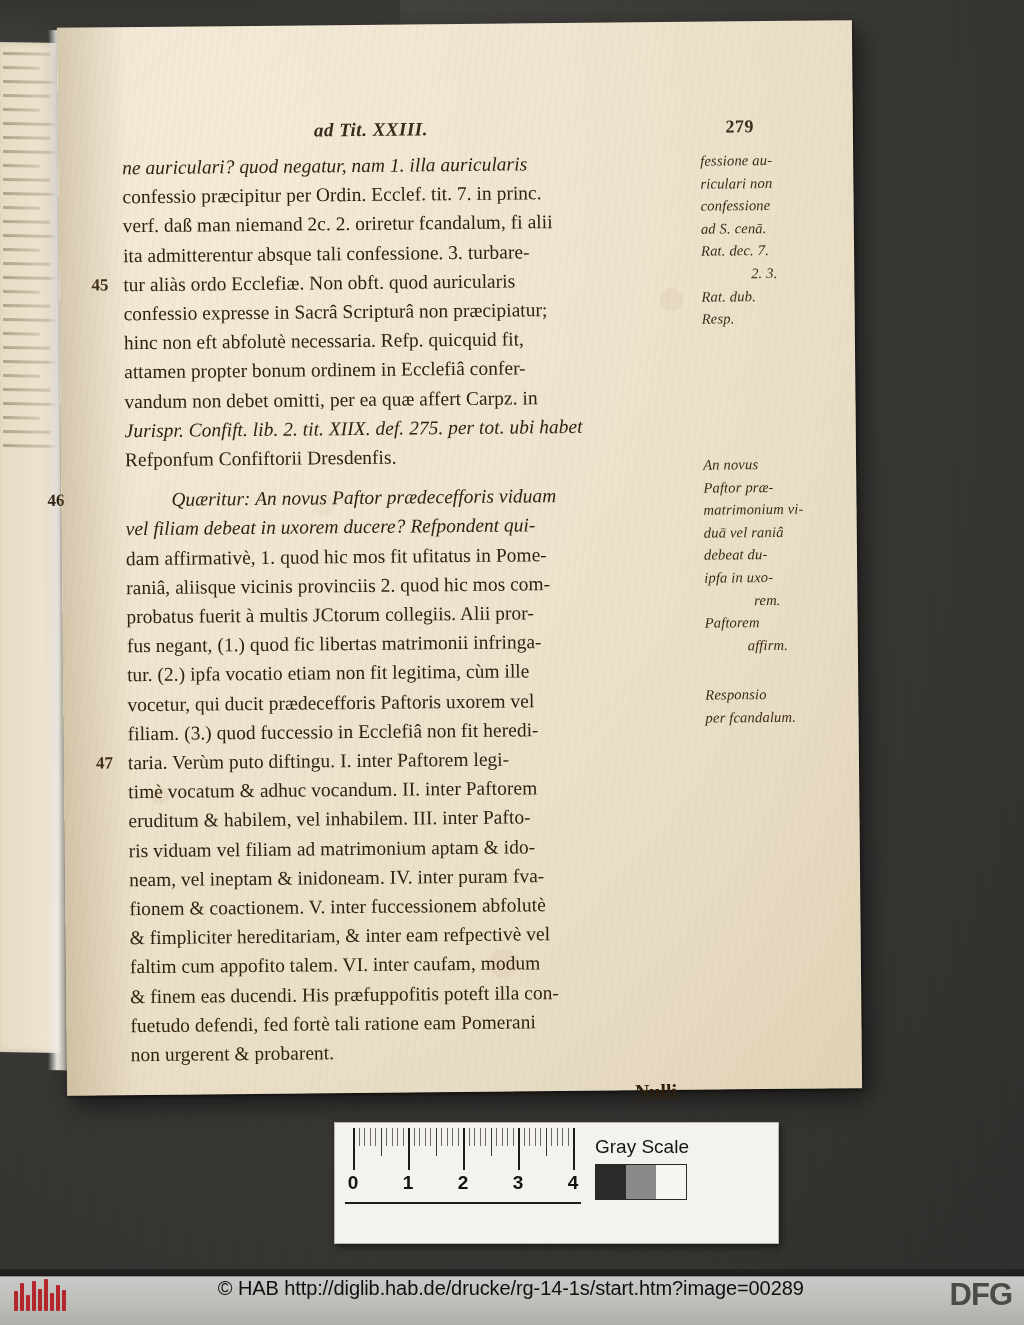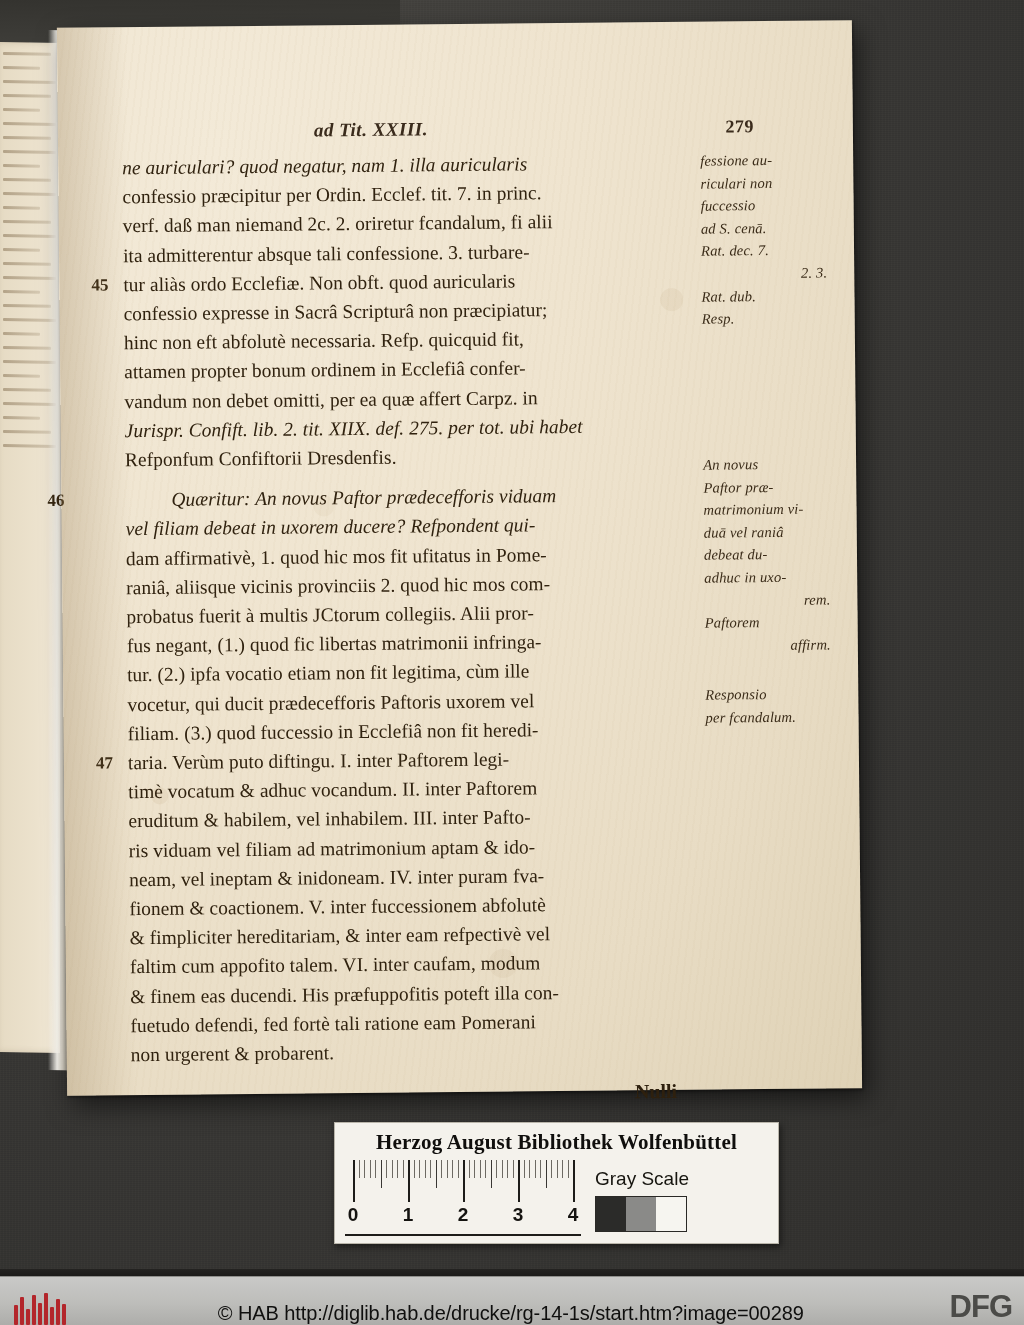--- a/index.html
+++ b/index.html
@@ -124,21 +124,21 @@
     font-size:20px;font-weight:bold;color:#2e200e;
   }
 
   
   .marginal{
     position:absolute;left:596px;width:126px;
     font-style:italic;font-size:14.6px;line-height:22.6px;
     color:#3a2b18;letter-spacing:.15px;
   }
   .marginal .m{white-space:nowrap;}
-  .marginal .ctr{text-align:right;}
+  .marginal .ctr{text-align:center;}
 
   
   #target{
     position:absolute;left:334px;top:1122px;width:443px;height:120px;
     background:#f4f2ec;border:1px solid #b9b5aa;
     box-shadow:2px 3px 7px rgba(0,0,0,.5);
   }
   #target .tgt-title{
     text-align:center;font-family:"Liberation Serif",serif;font-weight:bold;
     font-size:21px;color:#100f0d;margin-top:7px;letter-spacing:.2px;
@@ -161,21 +161,21 @@
     font-family:"Liberation Sans",sans-serif;font-size:19px;color:#16150f;
     margin-bottom:0;
   }
   .gspatch{display:flex;border:1px solid #2a2926;margin-top:6px;}
   .gspatch span{display:block;width:30px;height:34px;}
 
   
   #footer{
     position:absolute;left:0;bottom:0;width:1024px;height:48px;
     background:linear-gradient(180deg,#c9c9c7 0%,#bdbdba 55%,#adadaa 100%);
-    display:flex;align-items:flex-end;
+    display:flex;align-items:flex-start;
     border-top:1px solid #8f8f8c;
   }
   #footer .hab-logo{
     width:64px;height:34px;margin-left:8px;
     display:flex;align-items:flex-end;justify-content:center;gap:2px;
   }
   #footer .hab-logo i{
     display:block;width:4px;background:#b3262b;border-radius:1px;
   }
   #footer .credit{
@@ -288,51 +288,50 @@
         <div class="ln">&amp; finem eas ducendi.   His præfuppofitis poteft illa con-</div>
         <div class="ln">fuetudo defendi, fed fortè tali ratione eam Pomerani</div>
         <div class="ln">non urgerent &amp; probarent.</div>
 
         <div class="catchword">Nulli</div>
       </div>
 
       <div class="marginal" style="top:2px">
         <div class="m">fessione au-</div>
         <div class="m">riculari non</div>
-        <div class="m">fuccessio</div>
+        <div class="m">confessione</div>
         <div class="m">ad S. cenā.</div>
         <div class="m">Rat. dec. 7.</div>
         <div class="m ctr">2.   3.</div>
         <div class="m">Rat. dub.</div>
         <div class="m">Resp.</div>
       </div>
 
       <div class="marginal" style="top:306px">
         <div class="m">An novus</div>
         <div class="m">Paftor præ-</div>
         <div class="m">matrimonium vi-</div>
         <div class="m">duā vel raniâ</div>
         <div class="m">debeat du-</div>
-        <div class="m">adhuc in uxo-</div>
+        <div class="m">ipfa in uxo-</div>
         <div class="m ctr">rem.</div>
         <div class="m">Paftorem</div>
         <div class="m ctr">affirm.</div>
       </div>
 
       <div class="marginal" style="top:536px">
         <div class="m">Responsio</div>
         <div class="m">per fcandalum.</div>
       </div>
 
     </div>
   </div>
 </div>
 
 <div id="target">
-  <div class="tgt-title">Herzog August Bibliothek Wolfenbüttel</div>
   <div class="tgt-row">
     <div class="ruler">
       <div class="ticks" id="ruler-ticks">
           <div class="tick maj" style="left: 8px;"></div>
           <div class="tick min" style="left: 13.5px;"></div>
           <div class="tick min" style="left: 19px;"></div>
           <div class="tick min" style="left: 24.5px;"></div>
           <div class="tick min" style="left: 30px;"></div>
           <div class="tick med" style="left: 35.5px;"></div>
           <div class="tick min" style="left: 41px;"></div>

